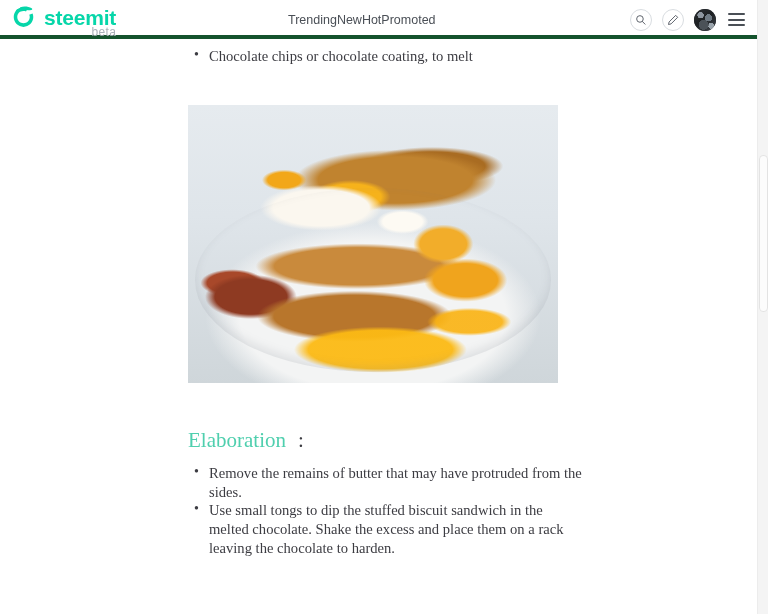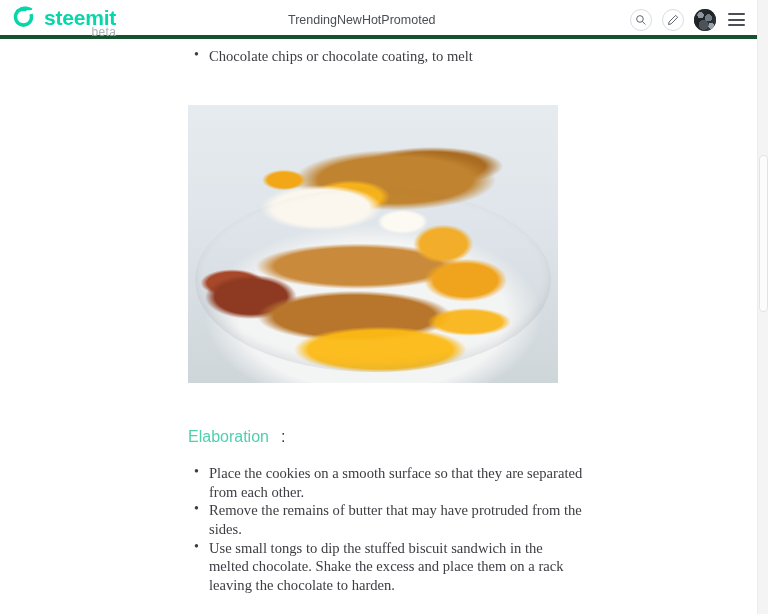--- a/index.html
+++ b/index.html
@@ -236,22 +236,22 @@
     border-radius: 50%;
     box-shadow: inset 0 -4px 10px rgba(120,130,140,0.18);
     pointer-events: none;
   }
 
   
   #elaboration-heading {
     position: absolute;
     left: 188px;
     top: 389px;
-    font-family: Liberation Sans, sans-serif;
-    font-size: 16px;
+    font-family: Liberation Serif, serif;
+    font-size: 21px;
     color: #3c3c42;
   }
   #elaboration-heading .em-green {
     color: #4fcfae;
   }
   #elaboration-heading .colon {
     margin-left: 12px;
     color: #3c3c42;
   }
 
@@ -357,21 +357,20 @@
     <div id="post-image">
       <div class="photo"></div>
       <div class="plate-edge"></div>
     </div>
 
     <div id="elaboration-heading">
       <span class="em-green">Elaboration</span><span class="colon">:</span>
     </div>
 
     <ul class="post-list post-body" id="steps-list">
-      <li>Place the cookies on a smooth surface so that they are separated from each other.</li>
       <li>Remove the remains of butter that may have protruded from the sides.</li>
       <li>Use small tongs to dip the stuffed biscuit sandwich in the melted chocolate. Shake the excess and place them on a rack leaving the chocolate to harden.</li>
     </ul>
 
   </div>
 </div>
 
 <div id="scrollbar">
   <div id="scrollbar-thumb"></div>
 </div>

